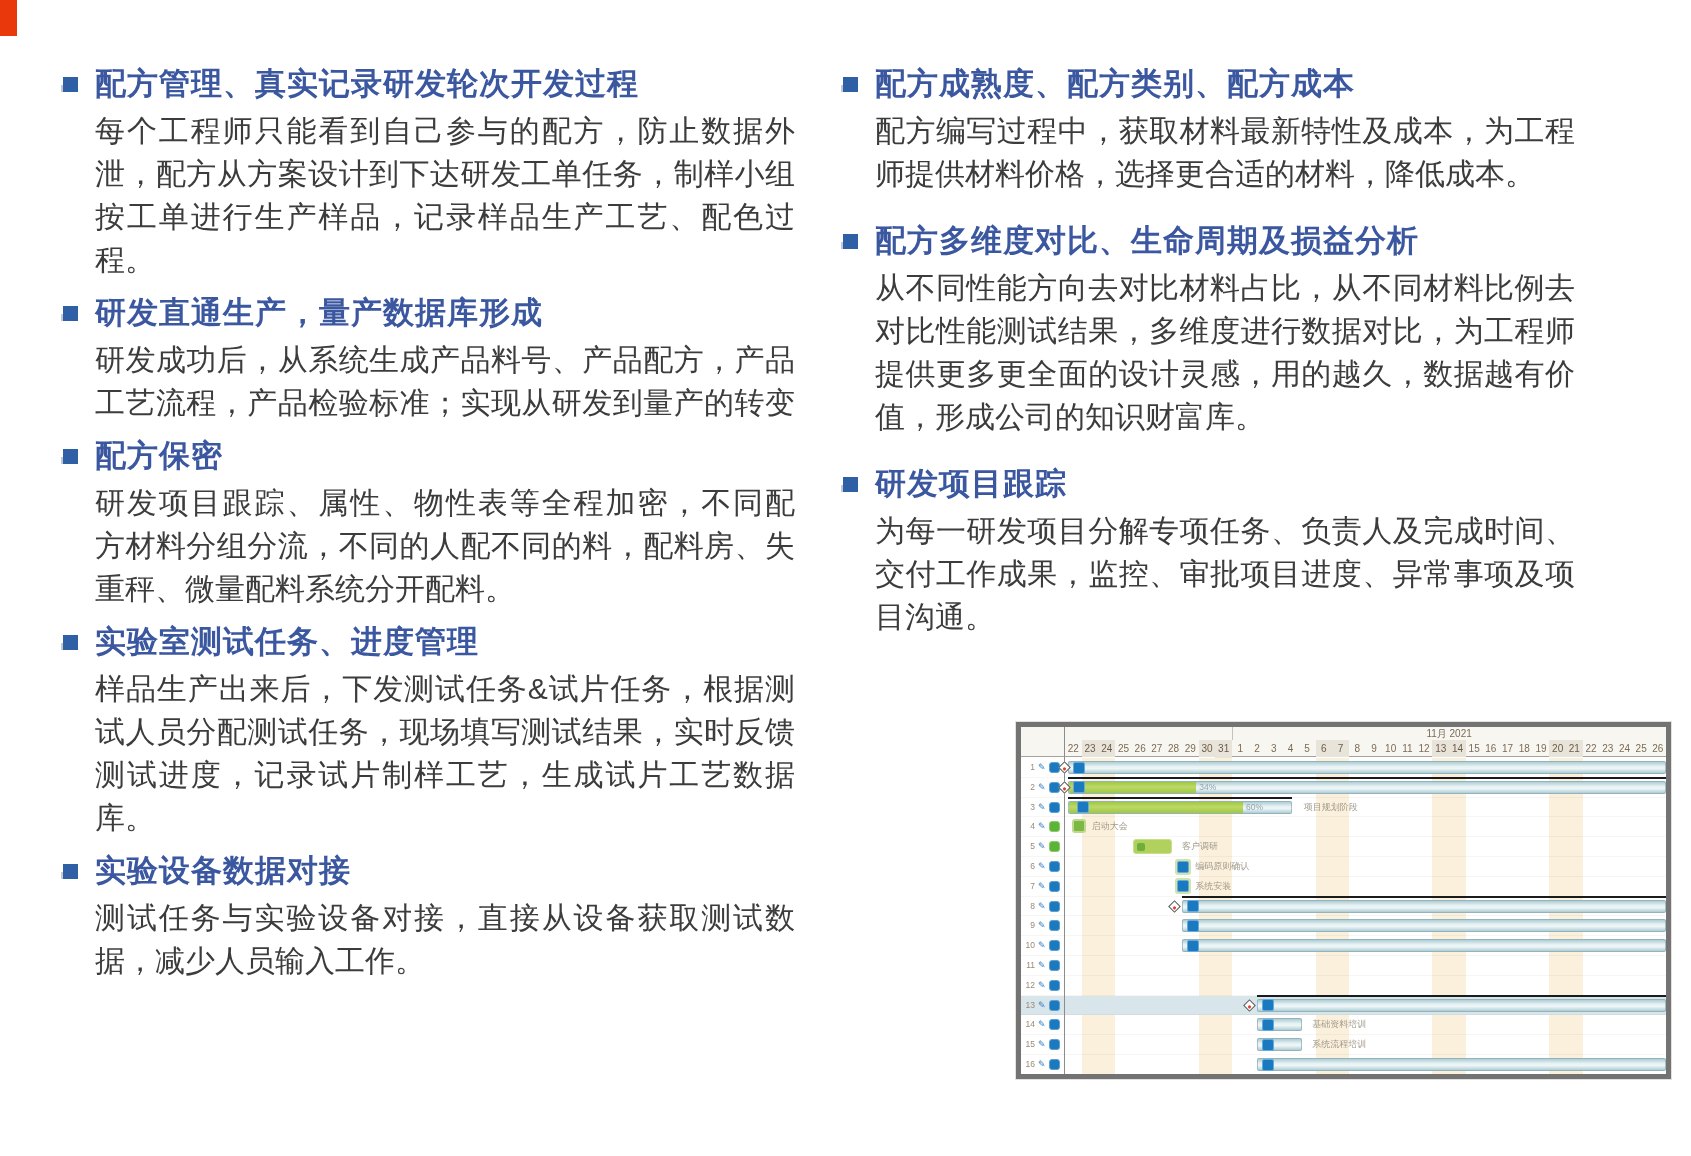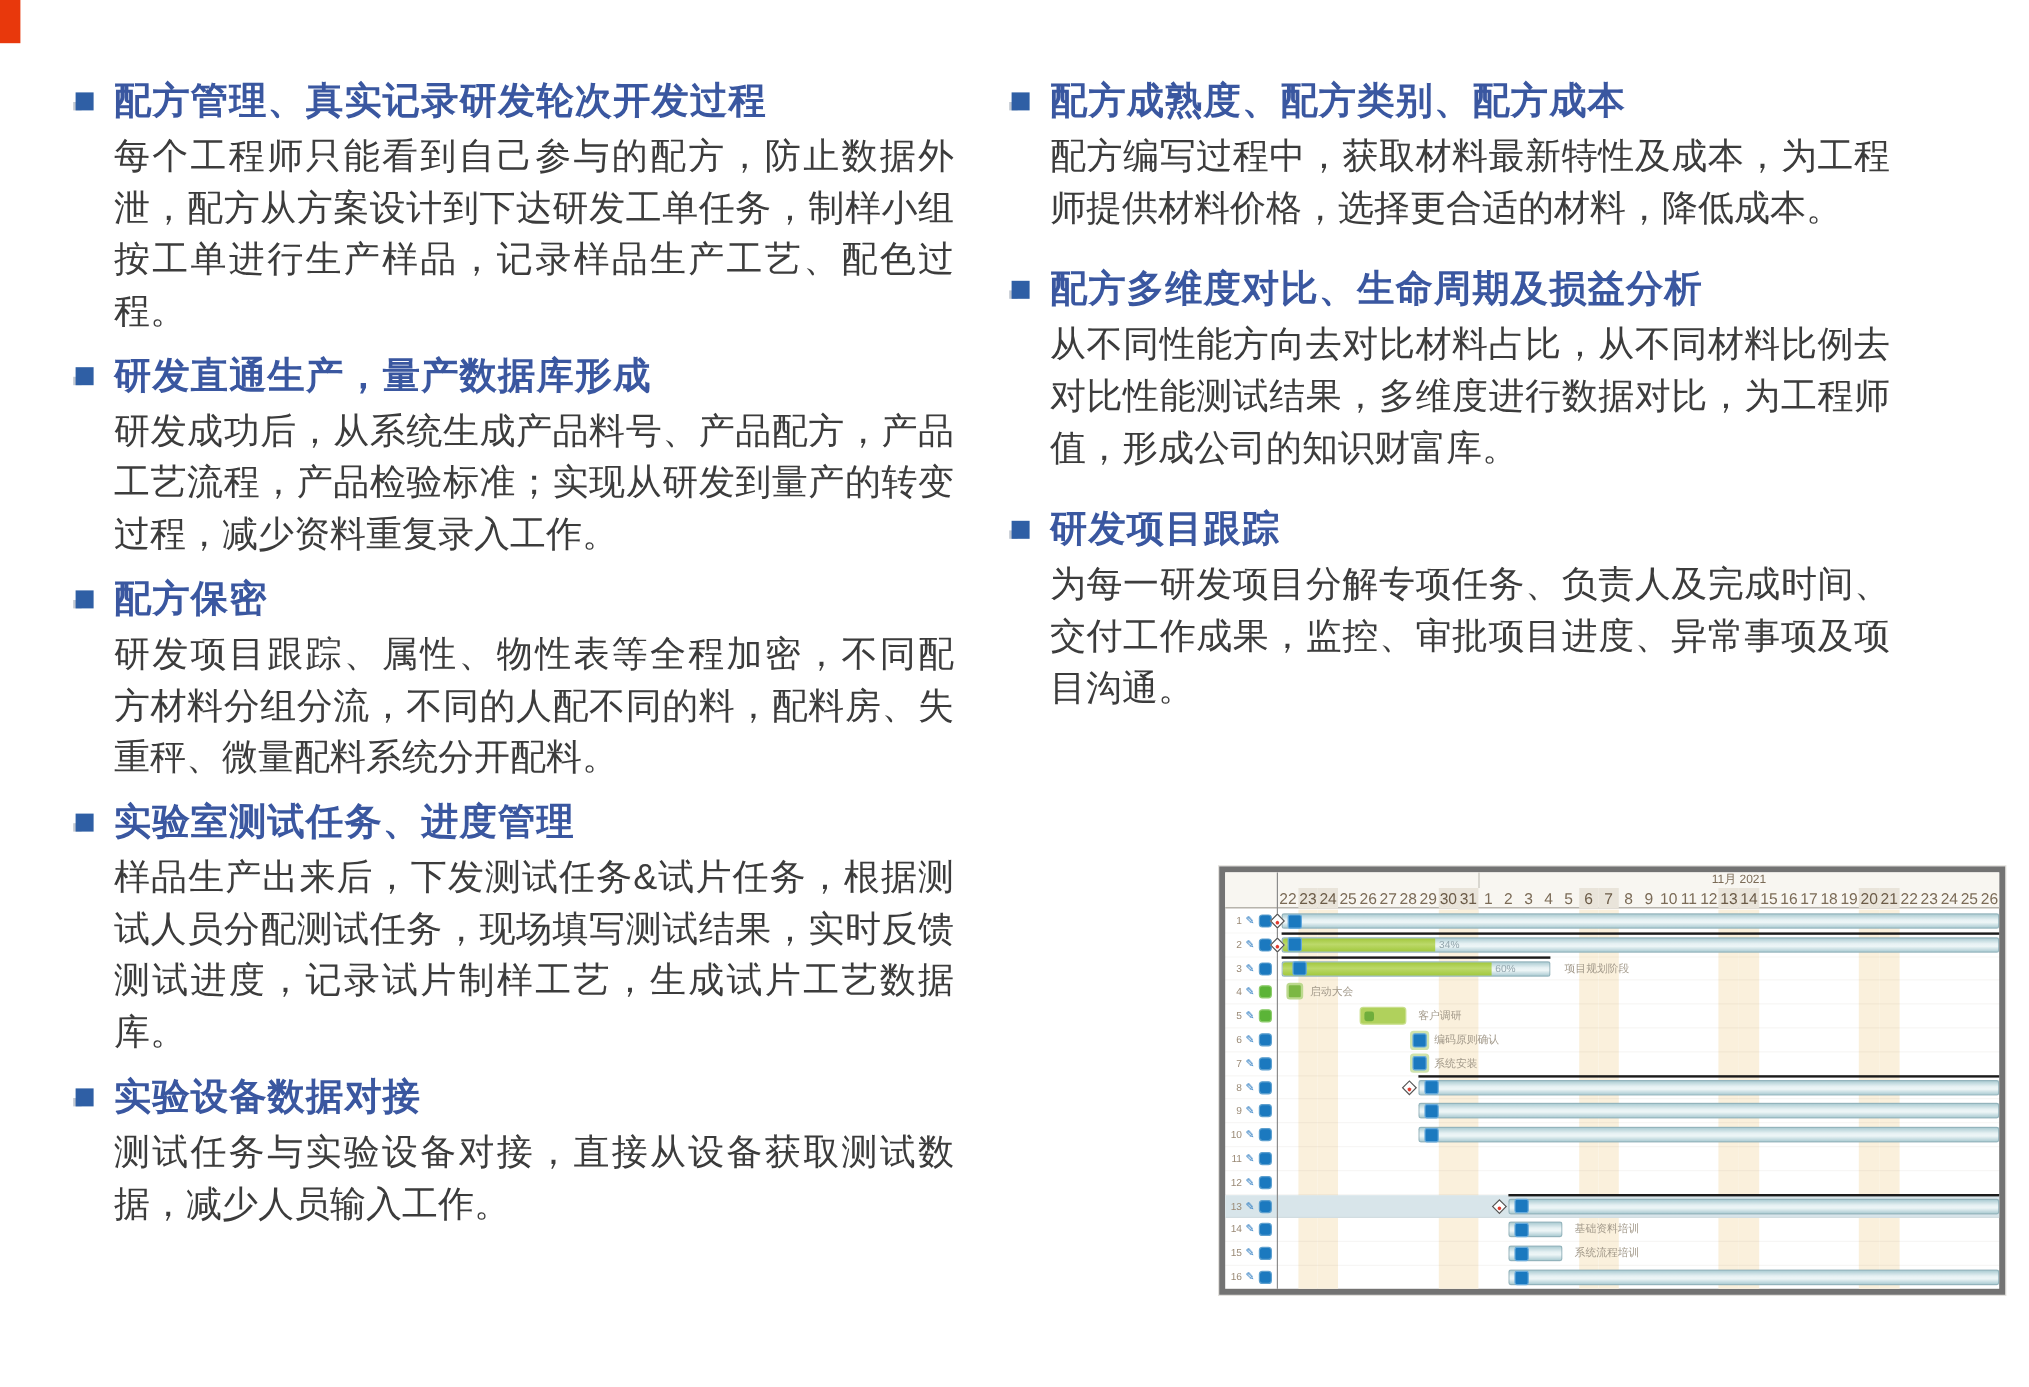--- a/index.html
+++ b/index.html
@@ -21,21 +21,21 @@
   .jline{text-align:justify;text-align-last:justify;}
   .lline{text-align:left;}
 
   
   #gantt{position:absolute;left:1016px;top:722px;background:#ffffff;
          border:5px solid #737373;box-shadow:0 0 0 1px #e3e1dd;font-family:"Liberation Sans",sans-serif;}
   #gantt *{position:absolute;box-sizing:border-box;}
   .g-header{background:#f8f6f1;border-bottom:1px solid #a7a39b;}
   .g-month-label{font-size:10px;color:#7b6b57;text-align:center;line-height:13px;}
   .g-month-divider{width:1px;background:#c6c2b9;}
-  .g-day{font-size:13px;color:#7b6b57;text-align:center;line-height:17px;}
+  .g-day{font-size:10px;color:#7b6b57;text-align:center;line-height:17px;}
   .g-day.weekend{background:#e9e4da;color:#6b5b47;}
   .g-stripe{background:#faf0dc;}
   .g-row{border-bottom:1px solid rgba(120,110,90,0.06);}
   .g-row.hl{background:#d8e5ea;}
   .g-num{font-size:8.5px;color:#9a8a76;text-align:right;line-height:19px;}
   .g-pencil{font-size:9px;color:#2e7cc2;line-height:19px;}
   .g-ricon{width:11px;height:11px;border-radius:3px;}
   .g-ricon.blue{background:#1b79bf;border:1px solid #5ea0cf;}
   .g-ricon.green{background:#5bb437;border:1px solid #8ccb6a;}
   .g-panelline{width:1px;background:#8c8c8c;}
@@ -75,21 +75,20 @@
       </div>
   </section>
   <section class="feat">
     <div class="hrow">
       <span class="bullet"></span>
       <span class="h">研发直通生产，量产数据库形成</span>
     </div>
     <div class="bodytxt">
         <div class="bline jline">研发成功后，从系统生成产品料号、产品配方，产品</div>
         <div class="bline jline">工艺流程，产品检验标准；实现从研发到量产的转变</div>
-        <div class="bline lline">过程，减少资料重复录入工作。</div>
       </div>
   </section>
   <section class="feat">
     <div class="hrow">
       <span class="bullet"></span>
       <span class="h">配方保密</span>
     </div>
     <div class="bodytxt">
         <div class="bline jline">研发项目跟踪、属性、物性表等全程加密，不同配</div>
         <div class="bline jline">方材料分组分流，不同的人配不同的料，配料房、失</div>
@@ -132,20 +131,21 @@
       </div>
   </section>
   <section class="feat">
     <div class="hrow">
       <span class="bullet"></span>
       <span class="h">配方多维度对比、生命周期及损益分析</span>
     </div>
     <div class="bodytxt">
         <div class="bline jline">从不同性能方向去对比材料占比，从不同材料比例去</div>
         <div class="bline jline">对比性能测试结果，多维度进行数据对比，为工程师</div>
+        <div class="bline jline">提供更多更全面的设计灵感，用的越久，数据越有价</div>
         <div class="bline lline">值，形成公司的知识财富库。</div>
       </div>
   </section>
   <section class="feat">
     <div class="hrow">
       <span class="bullet"></span>
       <span class="h">研发项目跟踪</span>
     </div>
     <div class="bodytxt">
         <div class="bline jline">为每一研发项目分解专项任务、负责人及完成时间、</div>

